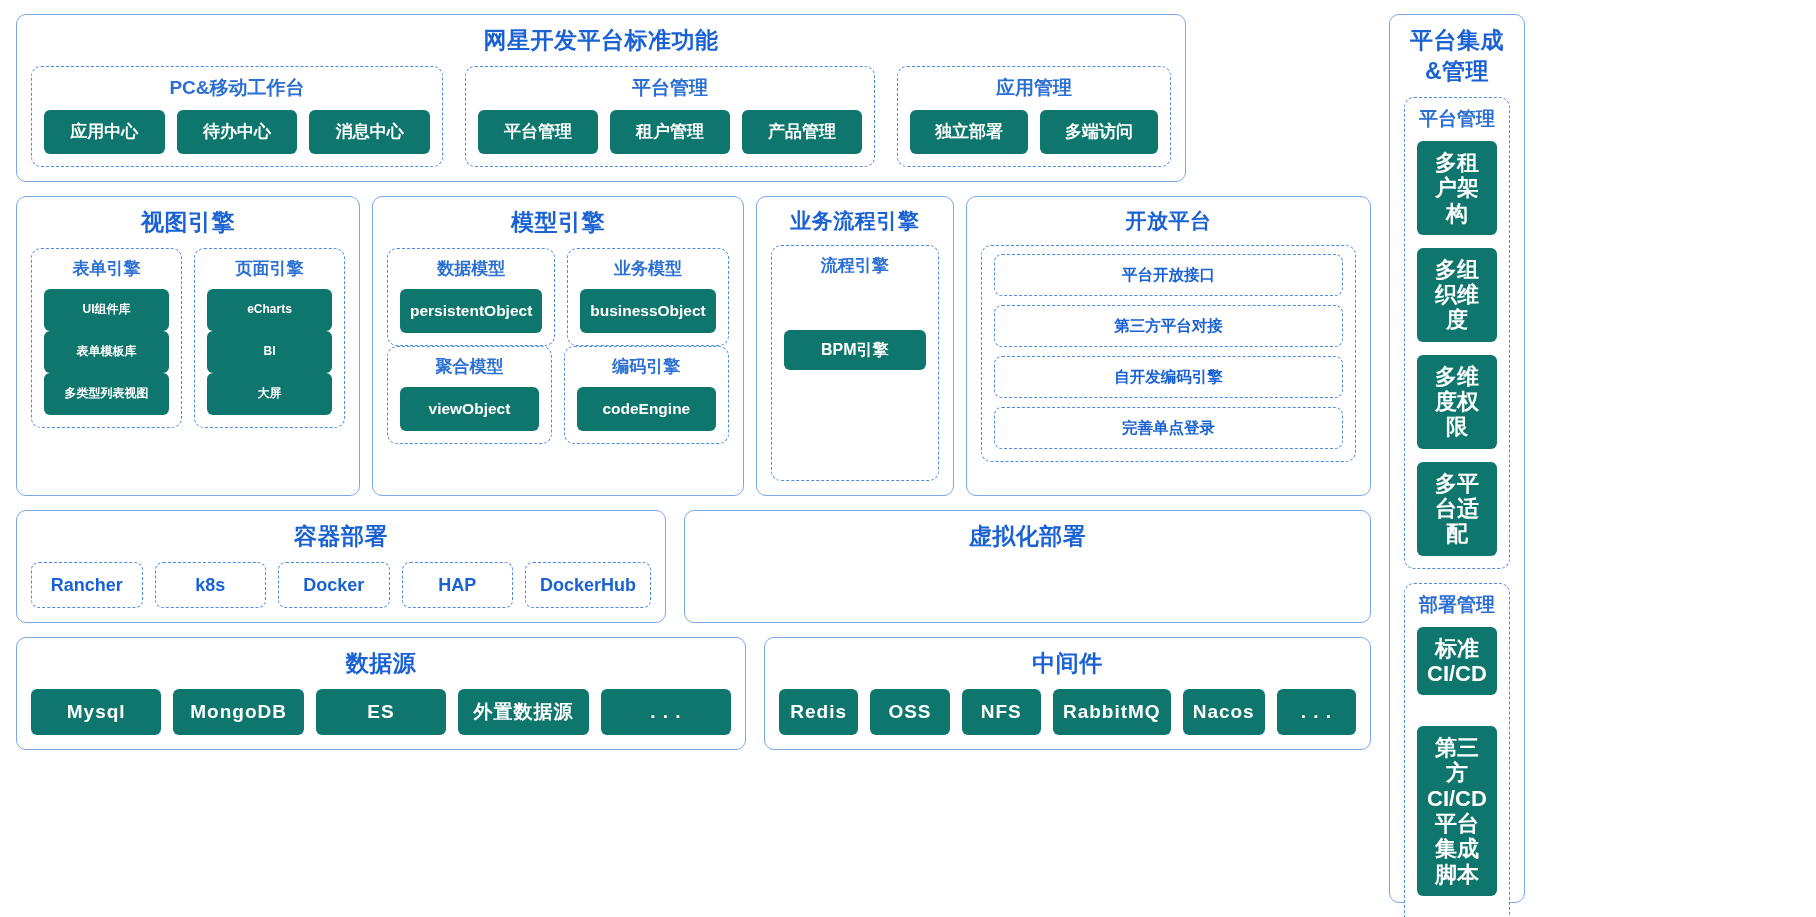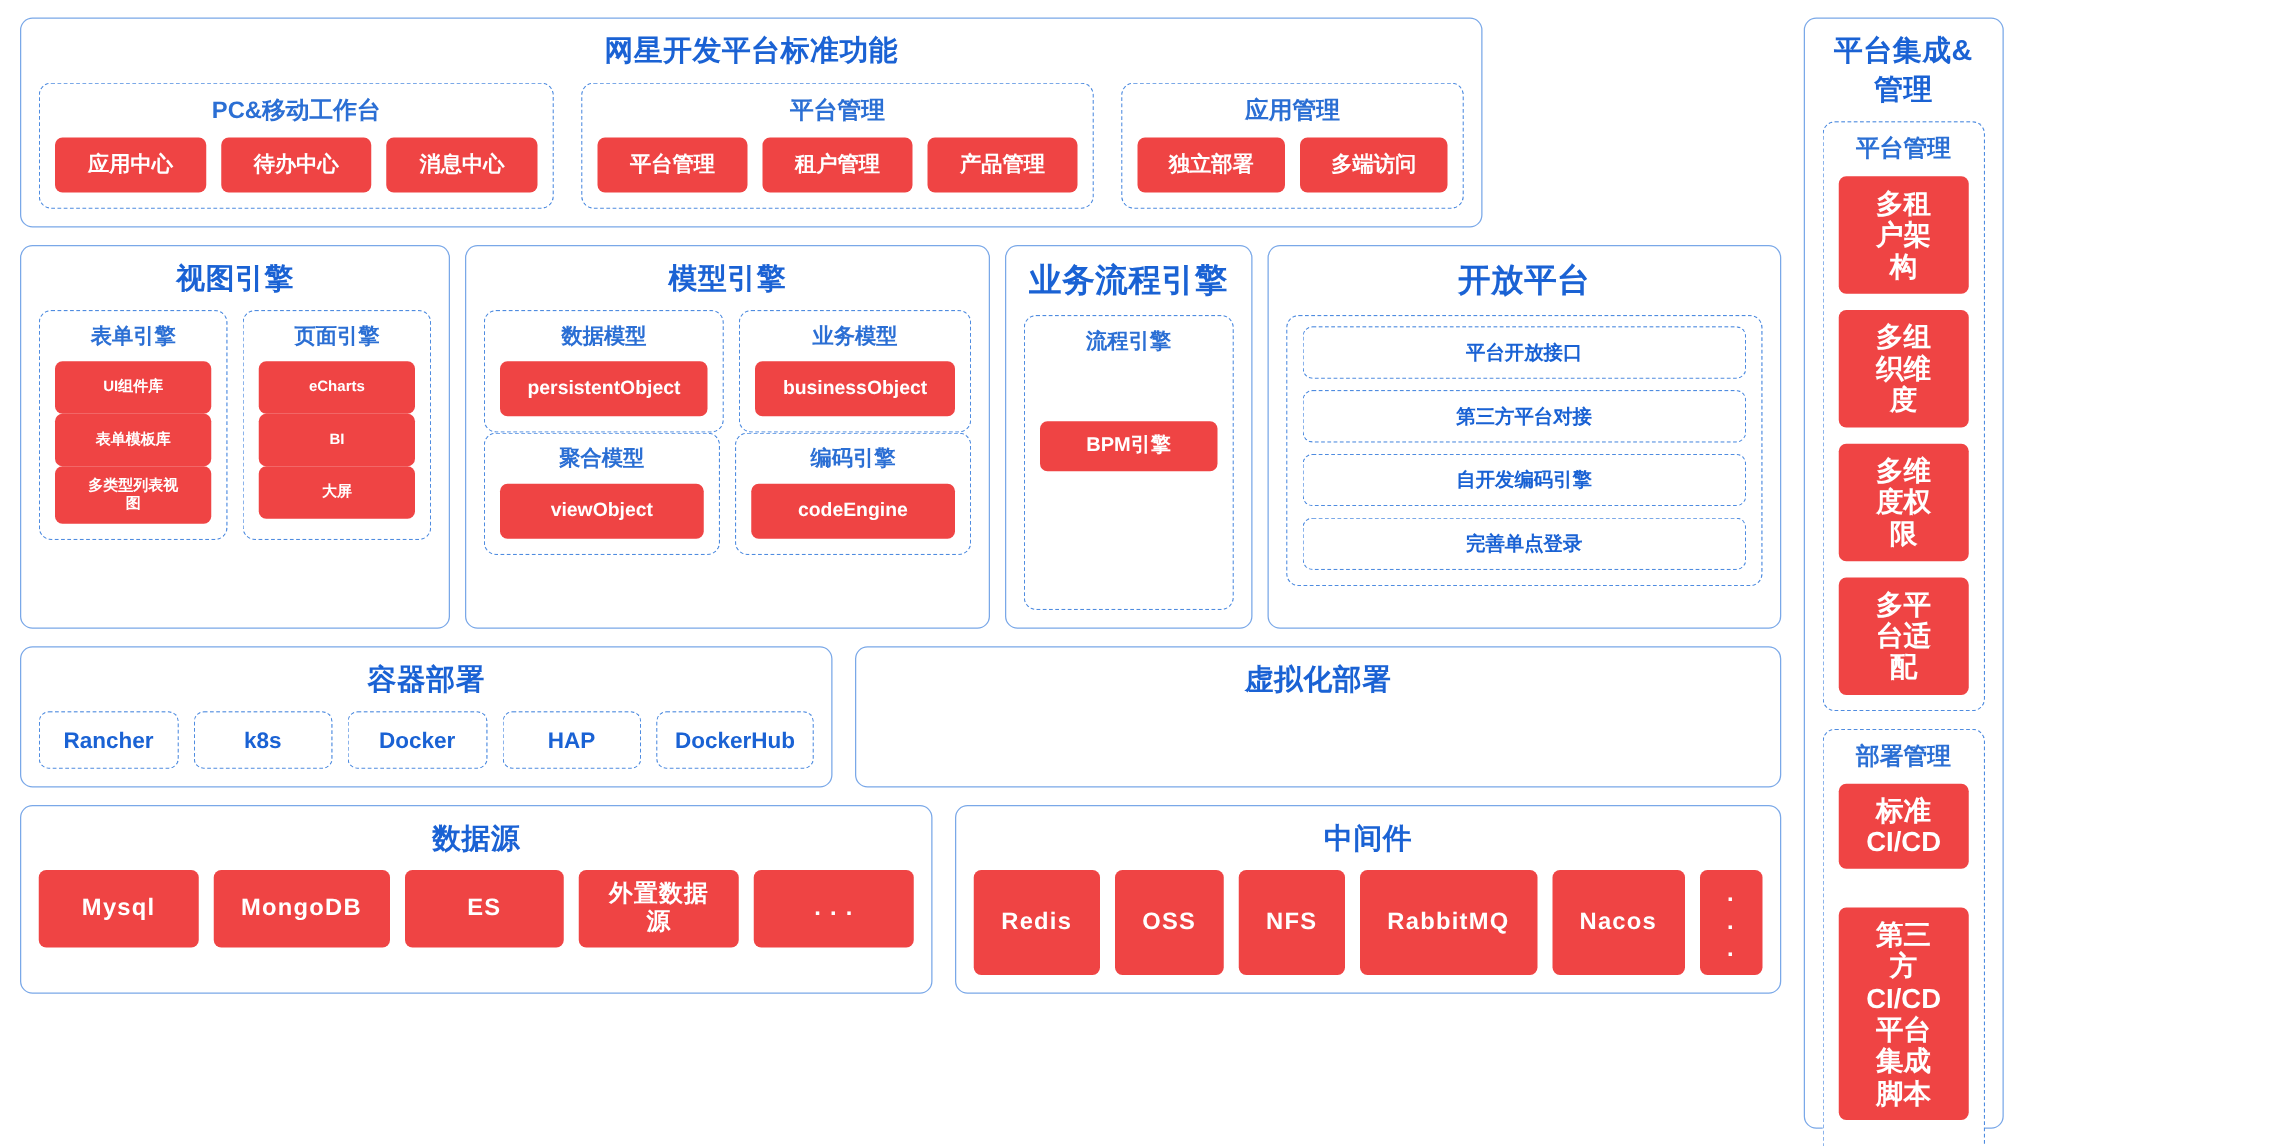--- a/index.html
+++ b/index.html
@@ -25,50 +25,50 @@
     padding: 10px 14px 14px;
   }
   .panel-title {
     color: #1a62d4;
     font-weight: bold;
     text-align: center;
     font-size: 23px;
     letter-spacing: .5px;
     margin-bottom: 10px;
   }
-  .panel-title.sm { font-size: 26px; }
+  .panel-title.sm { font-size: 21px; }
 
   
   .dgroup {
     border: 1.7px dashed #4f8ce0;
     border-radius: 10px;
     padding: 8px 12px 12px;
     background: #fff;
   }
   .dgroup-title {
     color: #2b6fd4;
     font-weight: bold;
     text-align: center;
     font-size: 19px;
     margin-bottom: 9px;
   }
   .dgroup-title.sm { font-size: 17px; }
 
   
   .chip {
-    background: #ef4444;
+    background: #0f766e;
     color: #fff;
     border-radius: 6px;
     font-weight: bold;
     display: flex;
     align-items: center;
     justify-content: center;
     text-align: center;
     font-size: 16px;
-    padding: 9px 22px;
+    padding: 9px 10px;
     min-height: 40px;
     line-height: 1.15;
   }
   .chip.tall { min-height: 44px; font-size: 17px; }
   .chip.lg   { font-size: 19px; min-height: 45px; }
 
   
   .ochip {
     border: 1.6px dashed #4f8ce0;
     border-radius: 8px;

